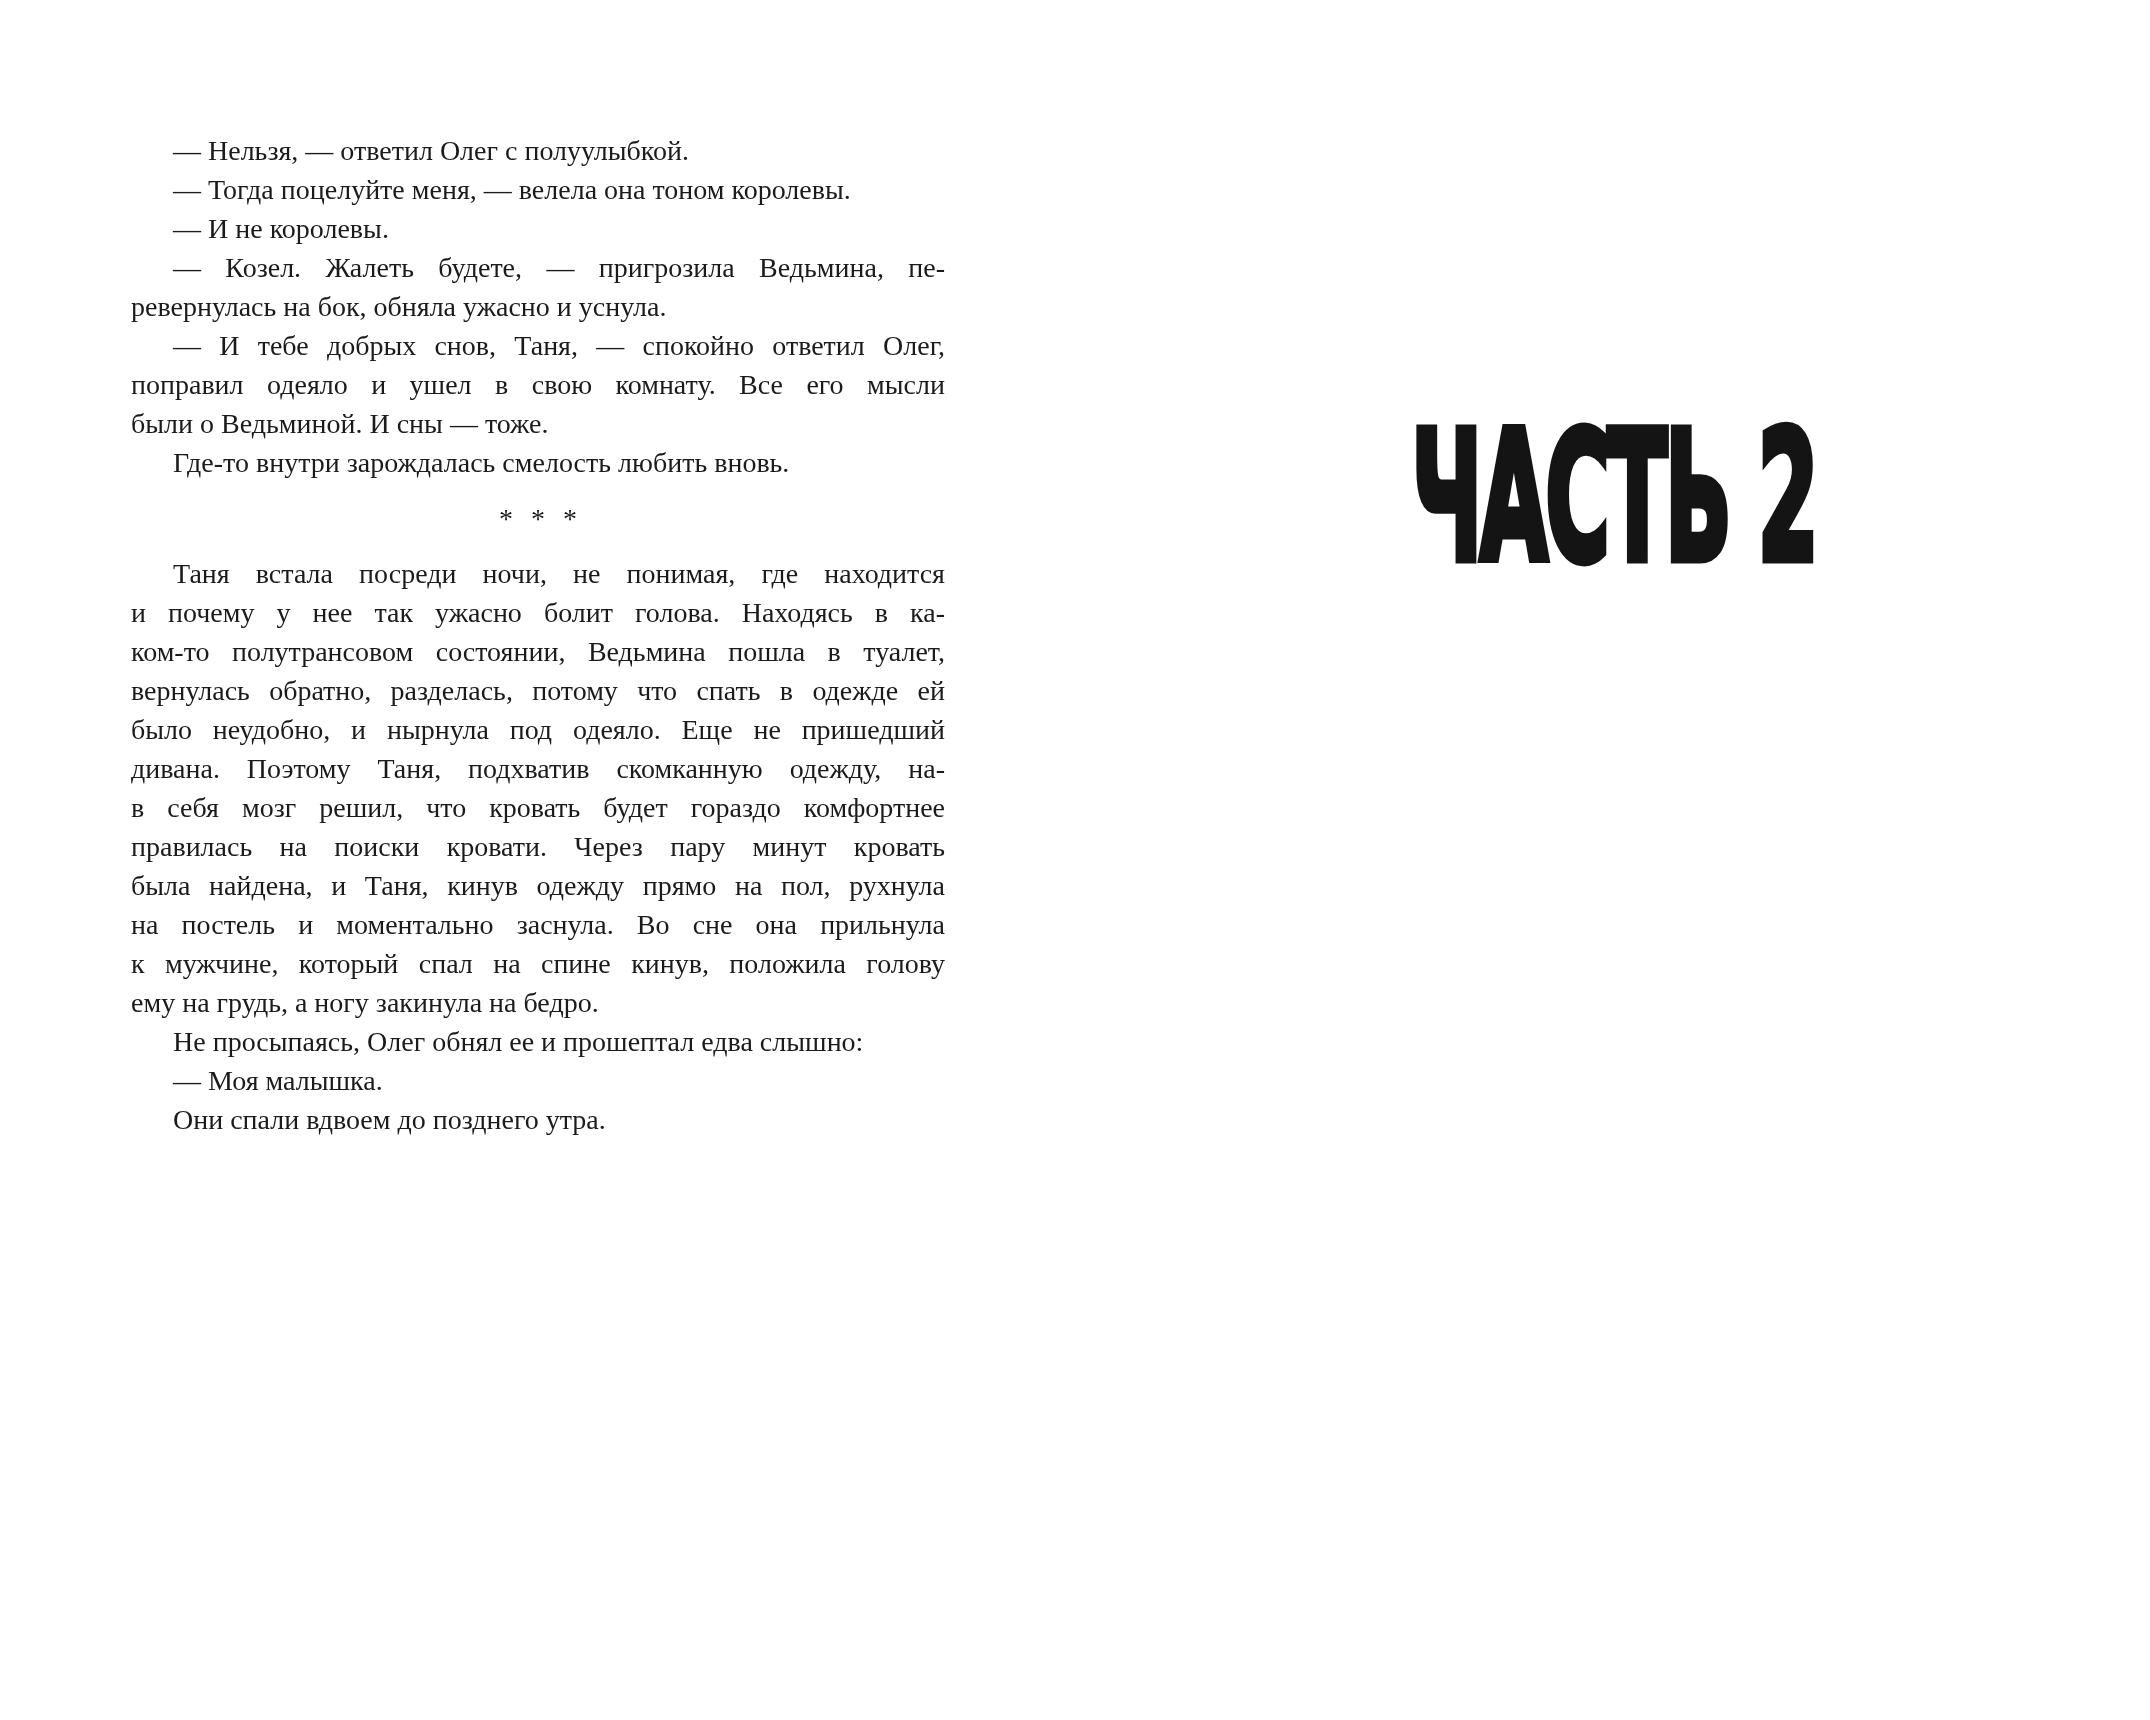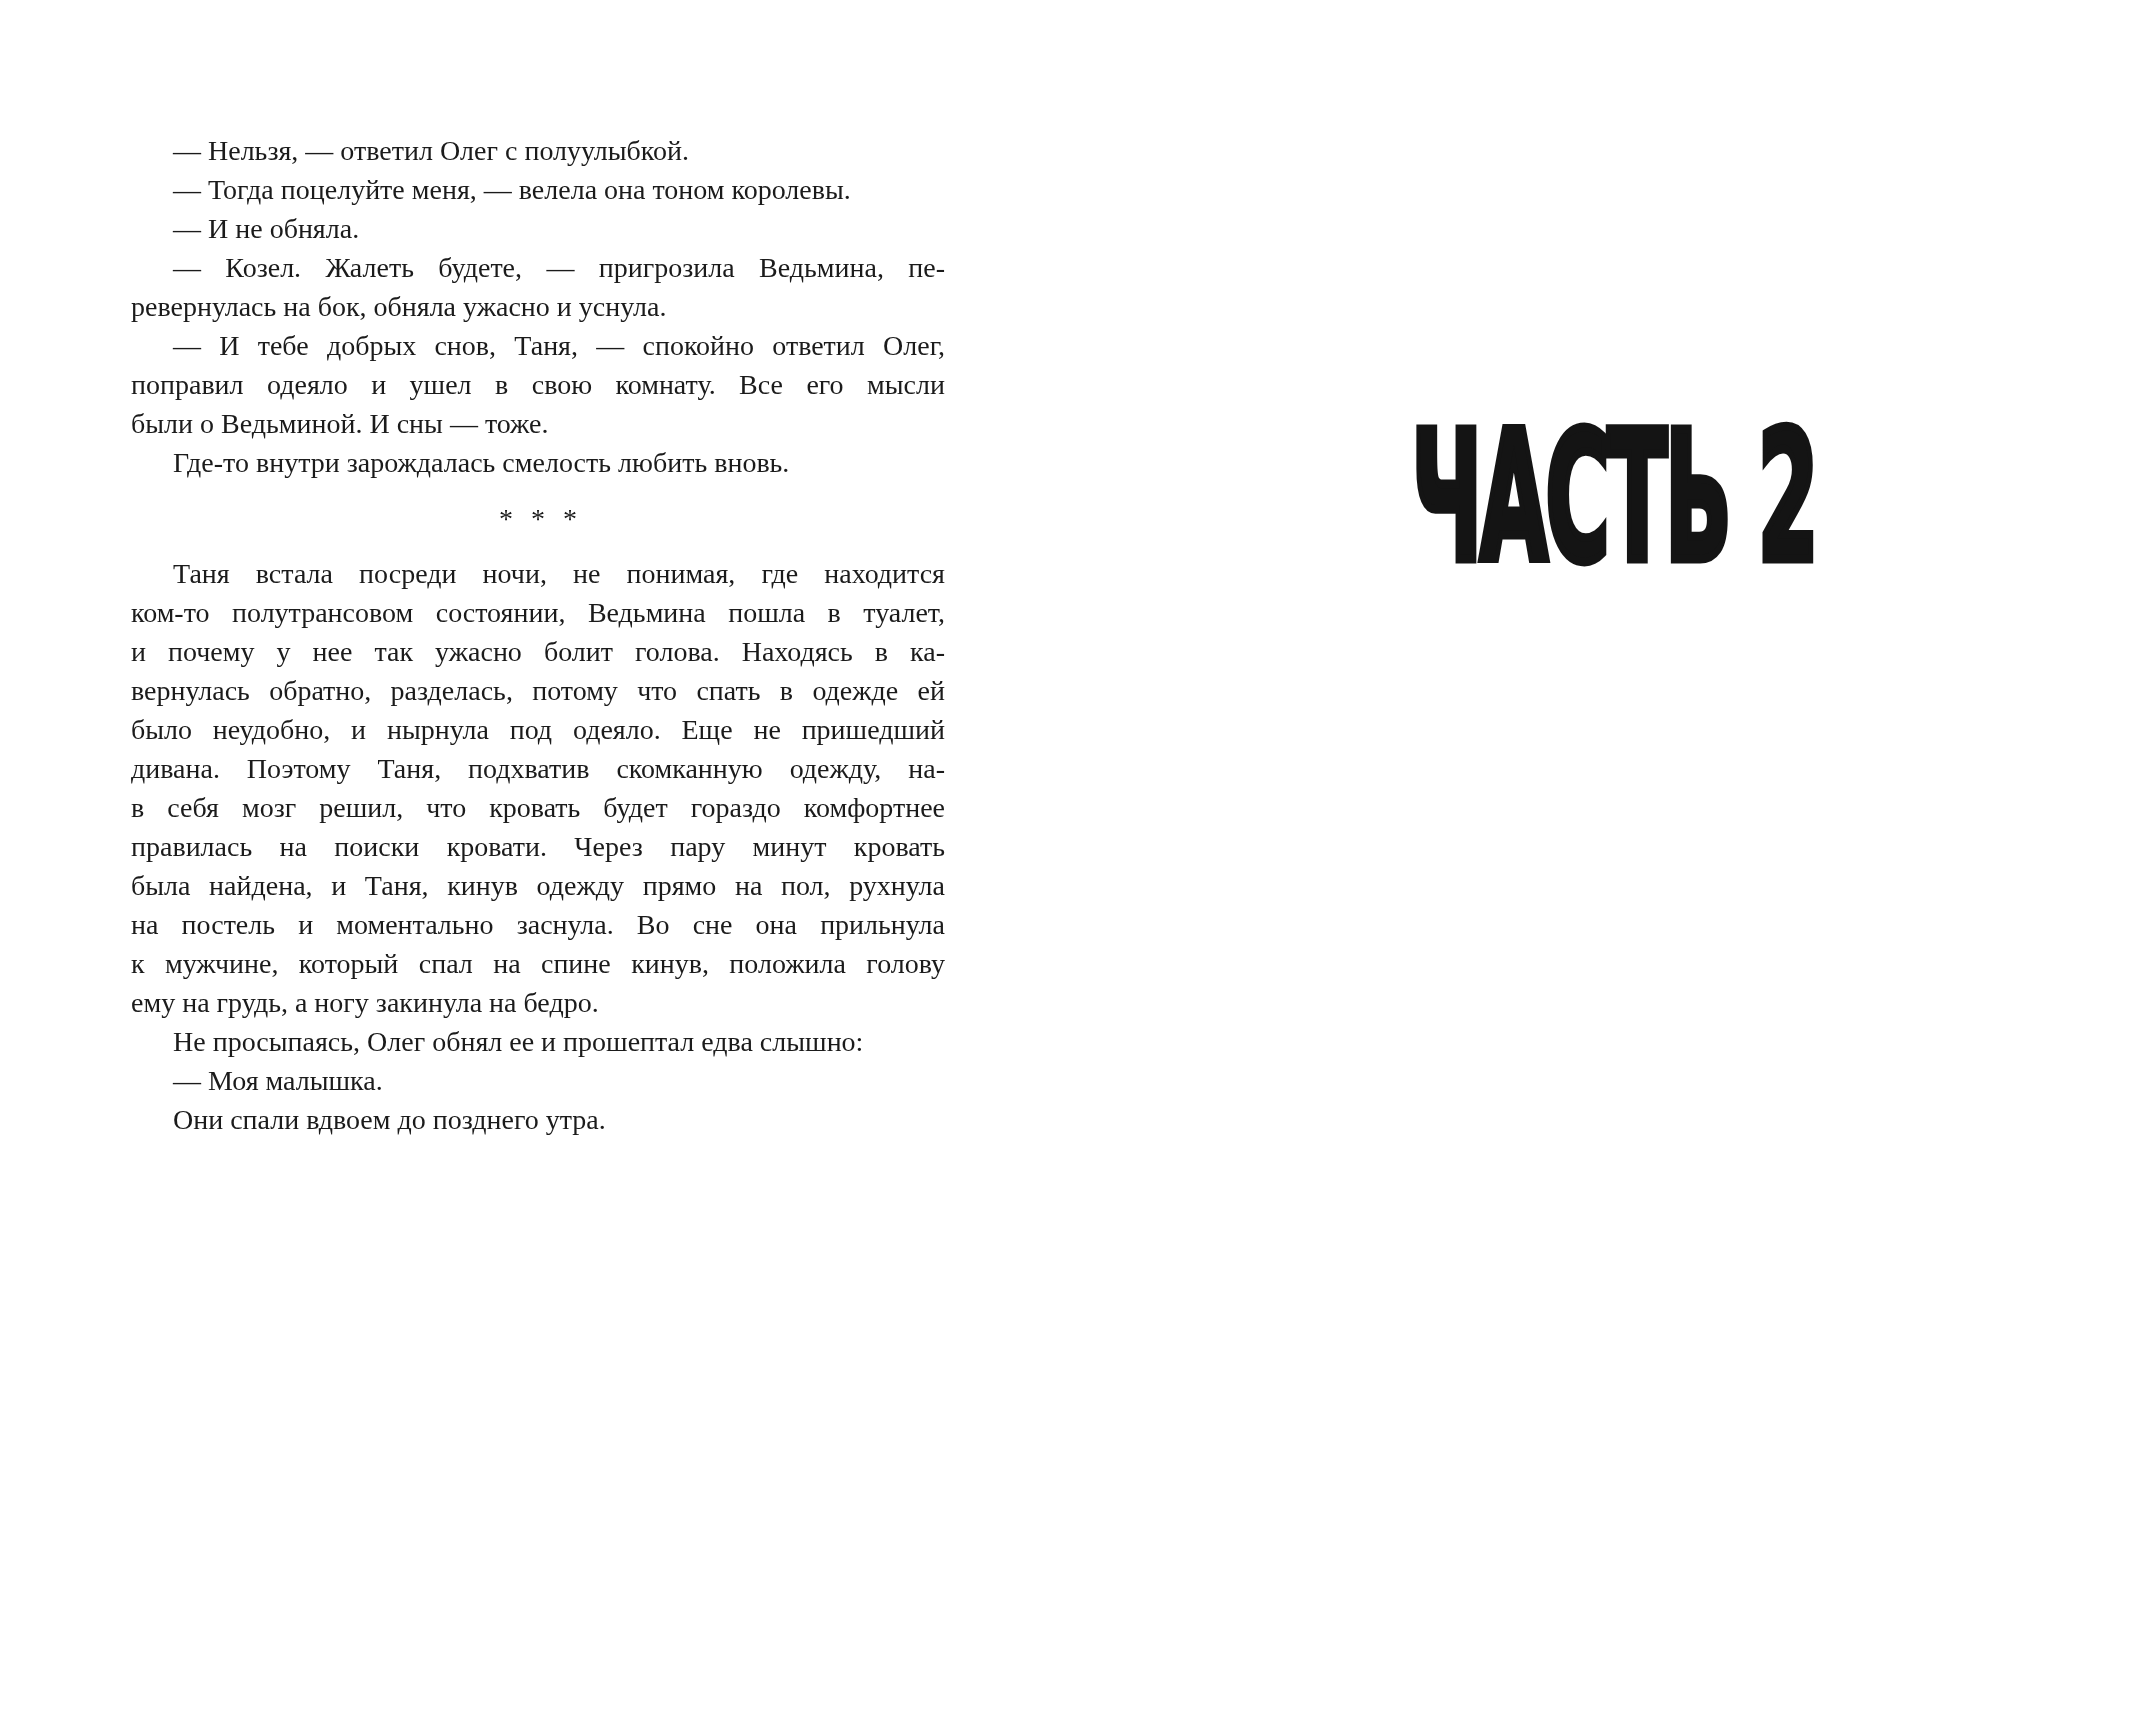--- a/index.html
+++ b/index.html
@@ -65,39 +65,39 @@
   <section class="page page-left">
     <div class="text-block">
 
     <div class="para">
           <div class="line first last">— Нельзя, — ответил Олег с полуулыбкой.</div>
         </div>
         <div class="para">
           <div class="line first last">— Тогда поцелуйте меня, — велела она тоном королевы.</div>
         </div>
         <div class="para">
-          <div class="line first last">— И не обняла.</div>
+          <div class="line first last">— И не королевы.</div>
         </div>
         <div class="para">
           <div class="line first just">— Козел. Жалеть будете, — пригрозила Ведьмина, пе-</div>
           <div class="line last">ревернулась на бок, обняла ужасно и уснула.</div>
         </div>
         <div class="para">
           <div class="line first just">— И тебе добрых снов, Таня, — спокойно ответил Олег,</div>
           <div class="line just">поправил одеяло и ушел в свою комнату. Все его мысли</div>
           <div class="line last">были о Ведьминой. И сны — тоже.</div>
         </div>
         <div class="para">
           <div class="line first last">Где-то внутри зарождалась смелость любить вновь.</div>
         </div>
         <div class="stars">* * *</div>
         <div class="para">
           <div class="line first just">Таня встала посреди ночи, не понимая, где находится</div>
+          <div class="line just">и почему у нее так ужасно болит голова. Находясь в ка-</div>
           <div class="line just">ком-то полутрансовом состоянии, Ведьмина пошла в туалет,</div>
-          <div class="line just">и почему у нее так ужасно болит голова. Находясь в ка-</div>
           <div class="line just">вернулась обратно, разделась, потому что спать в одежде ей</div>
           <div class="line just">было неудобно, и нырнула под одеяло. Еще не пришедший</div>
           <div class="line just">дивана. Поэтому Таня, подхватив скомканную одежду, на-</div>
           <div class="line just">в себя мозг решил, что кровать будет гораздо комфортнее</div>
           <div class="line just">правилась на поиски кровати. Через пару минут кровать</div>
           <div class="line just">была найдена, и Таня, кинув одежду прямо на пол, рухнула</div>
           <div class="line just">на постель и моментально заснула. Во сне она прильнула</div>
           <div class="line just">к мужчине, который спал на спине кинув, положила голову</div>
           <div class="line last">ему на грудь, а ногу закинула на бедро.</div>
         </div>

